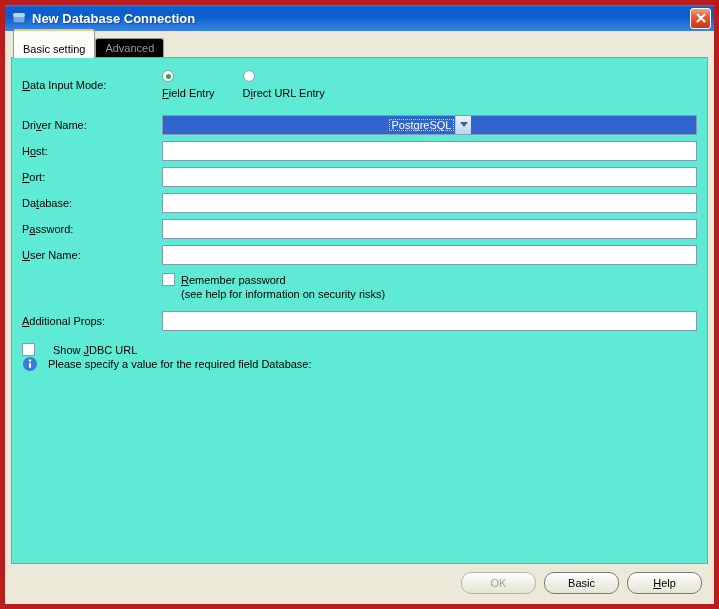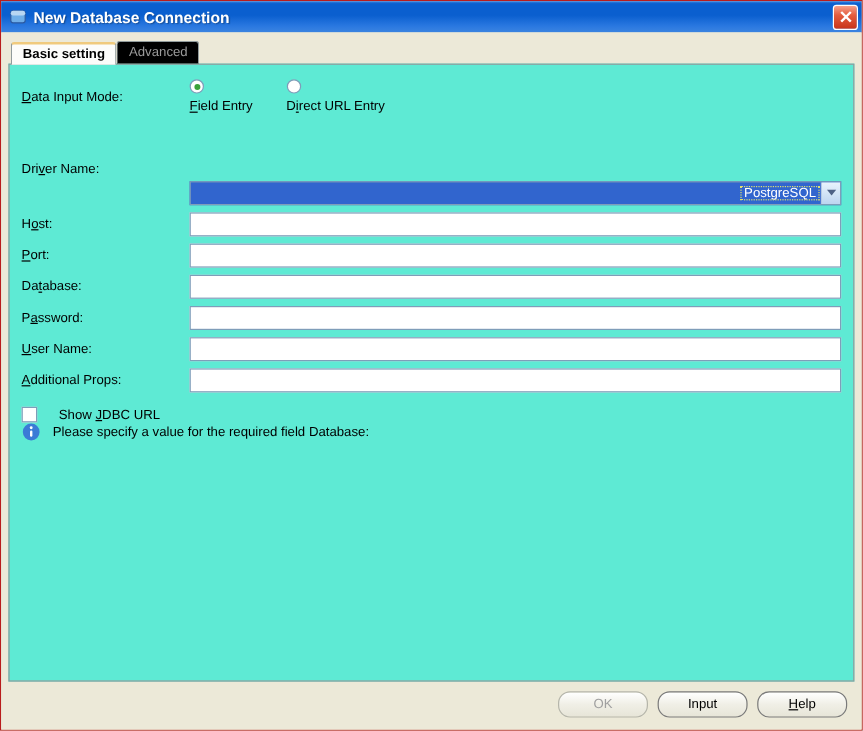--- a/index.html
+++ b/index.html
@@ -8,21 +8,21 @@
     font-family: Tahoma, Arial, sans-serif;
     font-size: 11px;
     background: #ece9d8;
     width: 719px;
     height: 609px;
     overflow: hidden;
   }
   .window {
     width: 719px;
     height: 609px;
-    border: 1px solid #b91c1c;
+    border: 5px solid #b91c1c;
     background: #ece9d8;
     display: flex;
     flex-direction: column;
   }
   .titlebar {
     height: 26px;
     background: linear-gradient(to bottom, #3b84e0 0%, #0a5fcf 8%, #0a5fcf 45%, #2a78e0 80%, #3b84e0 100%);
     display: flex;
     align-items: center;
     padding: 0 3px 0 6px;
@@ -73,24 +73,23 @@
     color: #999;
     margin-right: 0px;
     font-size: 11px;
     cursor: pointer;
     position: relative;
   }
   .tab.active {
     background: #fcfcfa;
     color: #000;
     border-top: 2px solid #f0ca7d;
-    padding-top: 2px;
+    padding-top: 12px;
     z-index: 3;
     margin-bottom: -1px;
-    font-weight: bold;
   }
   .tabpanel {
     border: 1px solid #919b9c;
     background: #5eead4;
     flex: 1;
     padding: 12px 10px 10px 10px;
     display: flex;
     flex-direction: column;
     position: relative;
     z-index: 1;
@@ -123,23 +122,22 @@
     border: 1px solid #7f9db9;
     background: #fff;
     padding: 1px 3px;
     font: inherit;
   }
   .select {
     flex: 1;
     height: 20px;
     border: 1px solid #7f9db9;
     background: #3165ce;
-    display: flex; align-items: center; justify-content: flex-end;
-    cursor: pointer;
-    margin-top: 40px;
+    display: flex; align-items: center; justify-content: center;
+    cursor: pointer;
   }
   .select .sel-text {
     color: #fff;
     padding: 0 3px;
     outline: 1px dotted #e0e070;
     outline-offset: -1px;
     margin: 1px;
   }
   .select .sel-btn {
     width: 16px; height: 18px;
@@ -267,20 +265,27 @@
         <span class="lbl">P<span class="underline-d">a</span>ssword:</span>
         <input class="text-input" type="password" value="" style="">
       </div>
 
       <div class="form-row">
         <span class="lbl"><span class="underline-d">U</span>ser Name:</span>
         <input class="text-input" type="text" value="" style="">
       </div>
 
 
+      <div class="remember">
+        <div class="checkbox"></div>
+        <div class="rem-text">
+          <span class="underline-d">R</span>emember password<br>
+          <span>(see help for information on security risks)</span>
+        </div>
+      </div>
 
       <div class="form-row">
         <span class="lbl"><span class="underline-d">A</span>dditional Props:</span>
         <input class="text-input" type="text" value="" style="">
       </div>
 
       <div class="show-url">
         <div class="checkbox"></div>
         <span>Show <span class="underline-d">J</span>DBC URL</span>
       </div>
@@ -293,18 +298,18 @@
               <rect x="7" y="6.7" width="2" height="5.3" rx="1" fill="#fff"></rect>
             </svg>
         </span>
         <span>Please specify a value for the required field Database:</span>
       </div>
 
     </div>
 
     <div class="button-bar">
       <button class="btn disabled" disabled="">OK</button>
-      <button class="btn">Input</button>
+      <button class="btn">Basic</button>
       <button class="btn"><span class="underline-d">H</span>elp</button>
     </div>
 
   </div>
 </div>
 
 </body></html>

